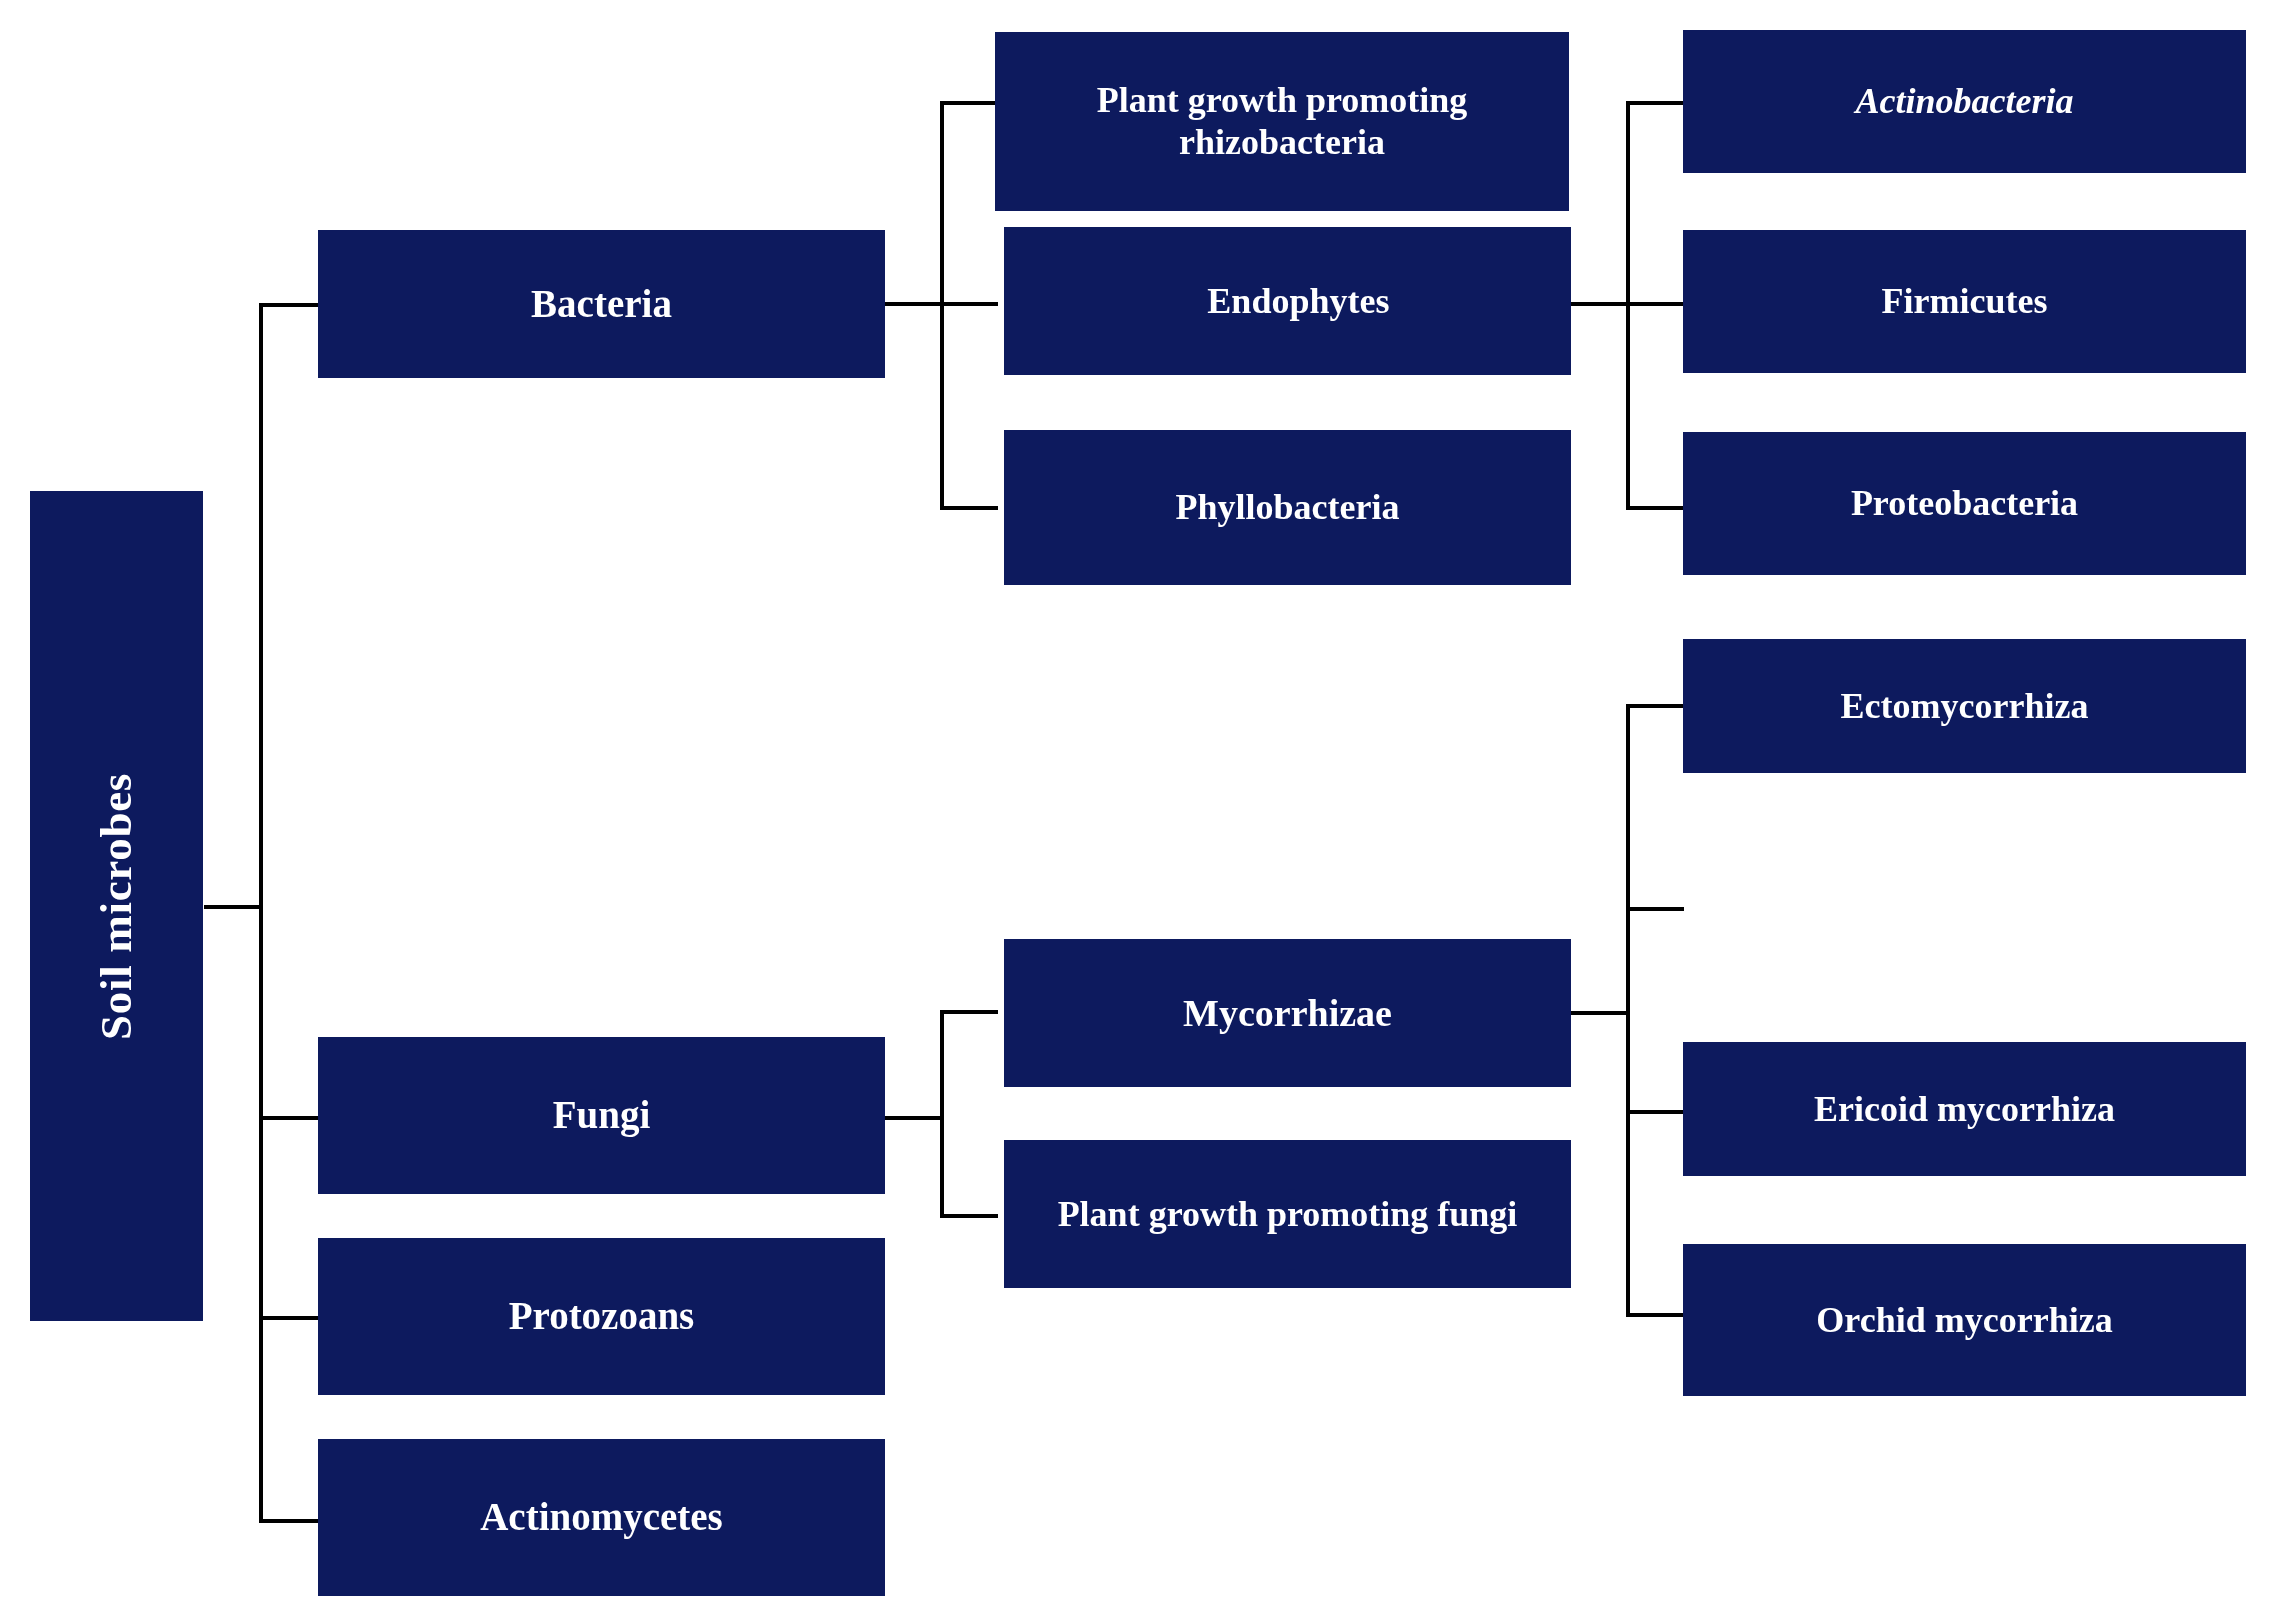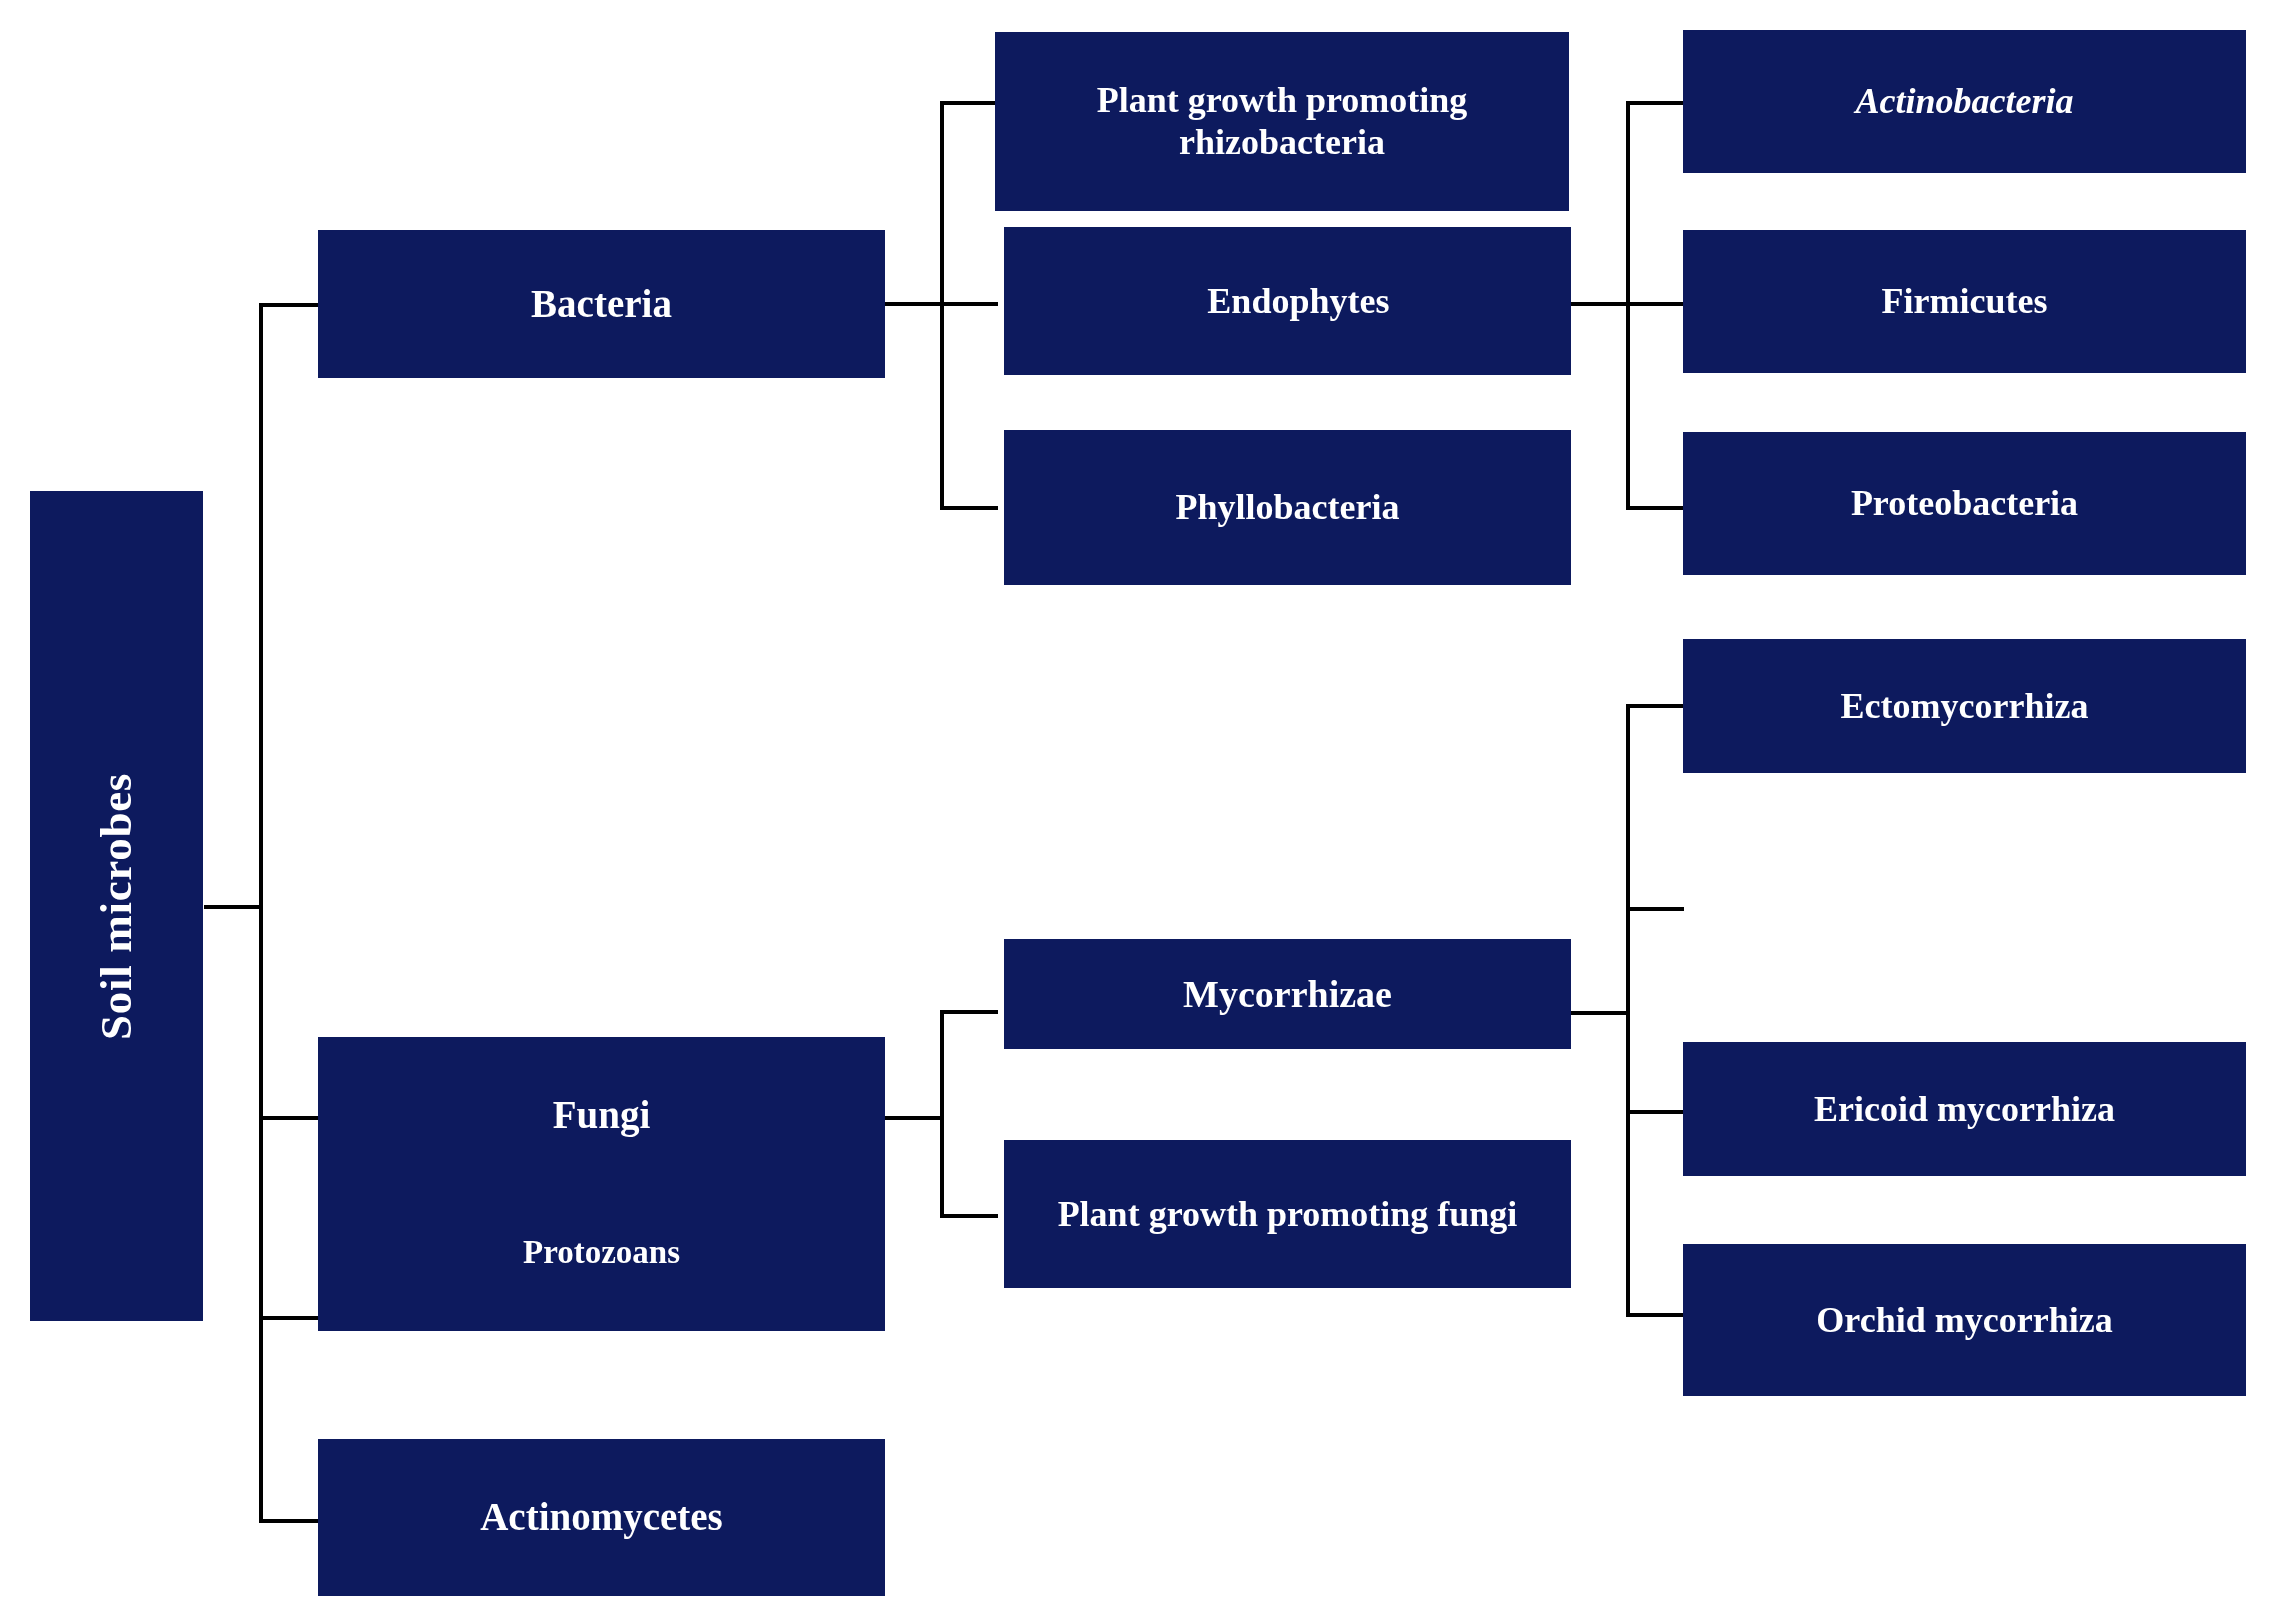--- a/index.html
+++ b/index.html
@@ -55,21 +55,21 @@
 
   <div class="connector h" style="left:259px; top:303px; width:59px;"></div>
   <div class="connector h" style="left:259px; top:1116px; width:59px;"></div>
   <div class="connector h" style="left:259px; top:1316px; width:59px;"></div>
   <div class="connector h" style="left:259px; top:1519px; width:59px;"></div>
 
   <div class="node" style="left:318px; top:230px; width:567px; height:148px; font-size:39px;">Bacteria</div>
 
   <div class="node" style="left:318px; top:1037px; width:567px; height:157px; font-size:39px;">Fungi</div>
 
-  <div class="node" style="left:318px; top:1174px; width:567px; height:157px; font-size:33px;">Protozoans</div>
+  <div class="node" style="left:318px; top:1238px; width:567px; height:157px; font-size:39px;">Protozoans</div>
 
   <div class="node" style="left:318px; top:1439px; width:567px; height:157px; font-size:39px;">Actinomycetes</div>
 
   <div class="connector h" style="left:885px; top:302px; width:58px;"></div>
   <div class="connector v" style="left:940px; top:101px; height:408px;"></div>
   <div class="connector h" style="left:940px; top:101px; width:58px;"></div>
   <div class="connector h" style="left:940px; top:302px; width:58px;"></div>
   <div class="connector h" style="left:940px; top:506px; width:58px;"></div>
 
   <div class="node" style="left:995px; top:21.7px; width:574px; height:179px; font-size:36px;margin-top:10px;">Plant growth promoting rhizobacteria</div>
@@ -88,21 +88,21 @@
 
   <div class="node" style="left:1683px; top:230px; width:563px; height:143px; font-size:36px;">Firmicutes</div>
 
   <div class="node" style="left:1683px; top:432px; width:563px; height:143px; font-size:36px;">Proteobacteria</div>
 
   <div class="connector h" style="left:885px; top:1116px; width:58px;"></div>
   <div class="connector v" style="left:940px; top:1010px; height:208px;"></div>
   <div class="connector h" style="left:940px; top:1010px; width:58px;"></div>
   <div class="connector h" style="left:940px; top:1214px; width:58px;"></div>
 
-  <div class="node" style="left:1004px; top:939px; width:567px; height:110px; font-size:38px;">Mycorrhizae</div>
+  <div class="node" style="left:1004px; top:939px; width:567px; height:148px; font-size:38px;">Mycorrhizae</div>
 
   <div class="node" style="left:1004px; top:1140px; width:567px; height:148px; font-size:36px;">Plant growth promoting fungi</div>
 
   <div class="connector h" style="left:1571px; top:1011px; width:58px;"></div>
   <div class="connector v" style="left:1626px; top:704px; height:610px;"></div>
   <div class="connector h" style="left:1626px; top:704px; width:58px;"></div>
   <div class="connector h" style="left:1626px; top:907px; width:58px;"></div>
   <div class="connector h" style="left:1626px; top:1110px; width:58px;"></div>
   <div class="connector h" style="left:1626px; top:1313px; width:58px;"></div>
 

